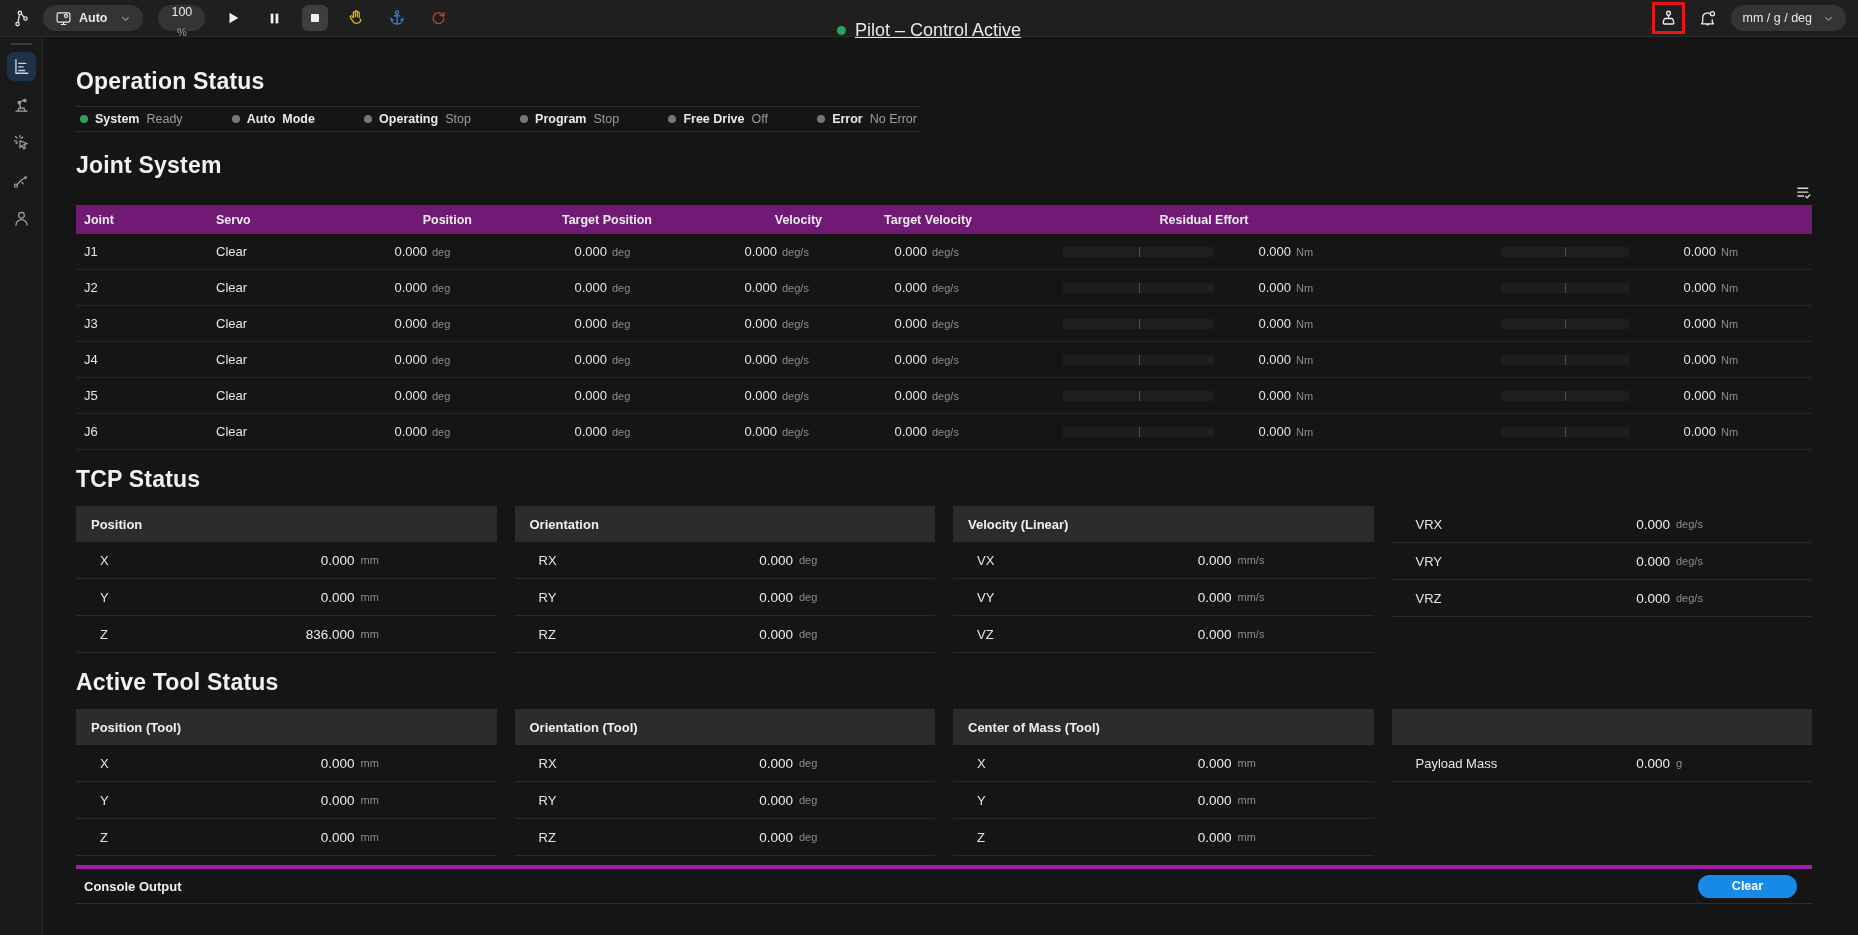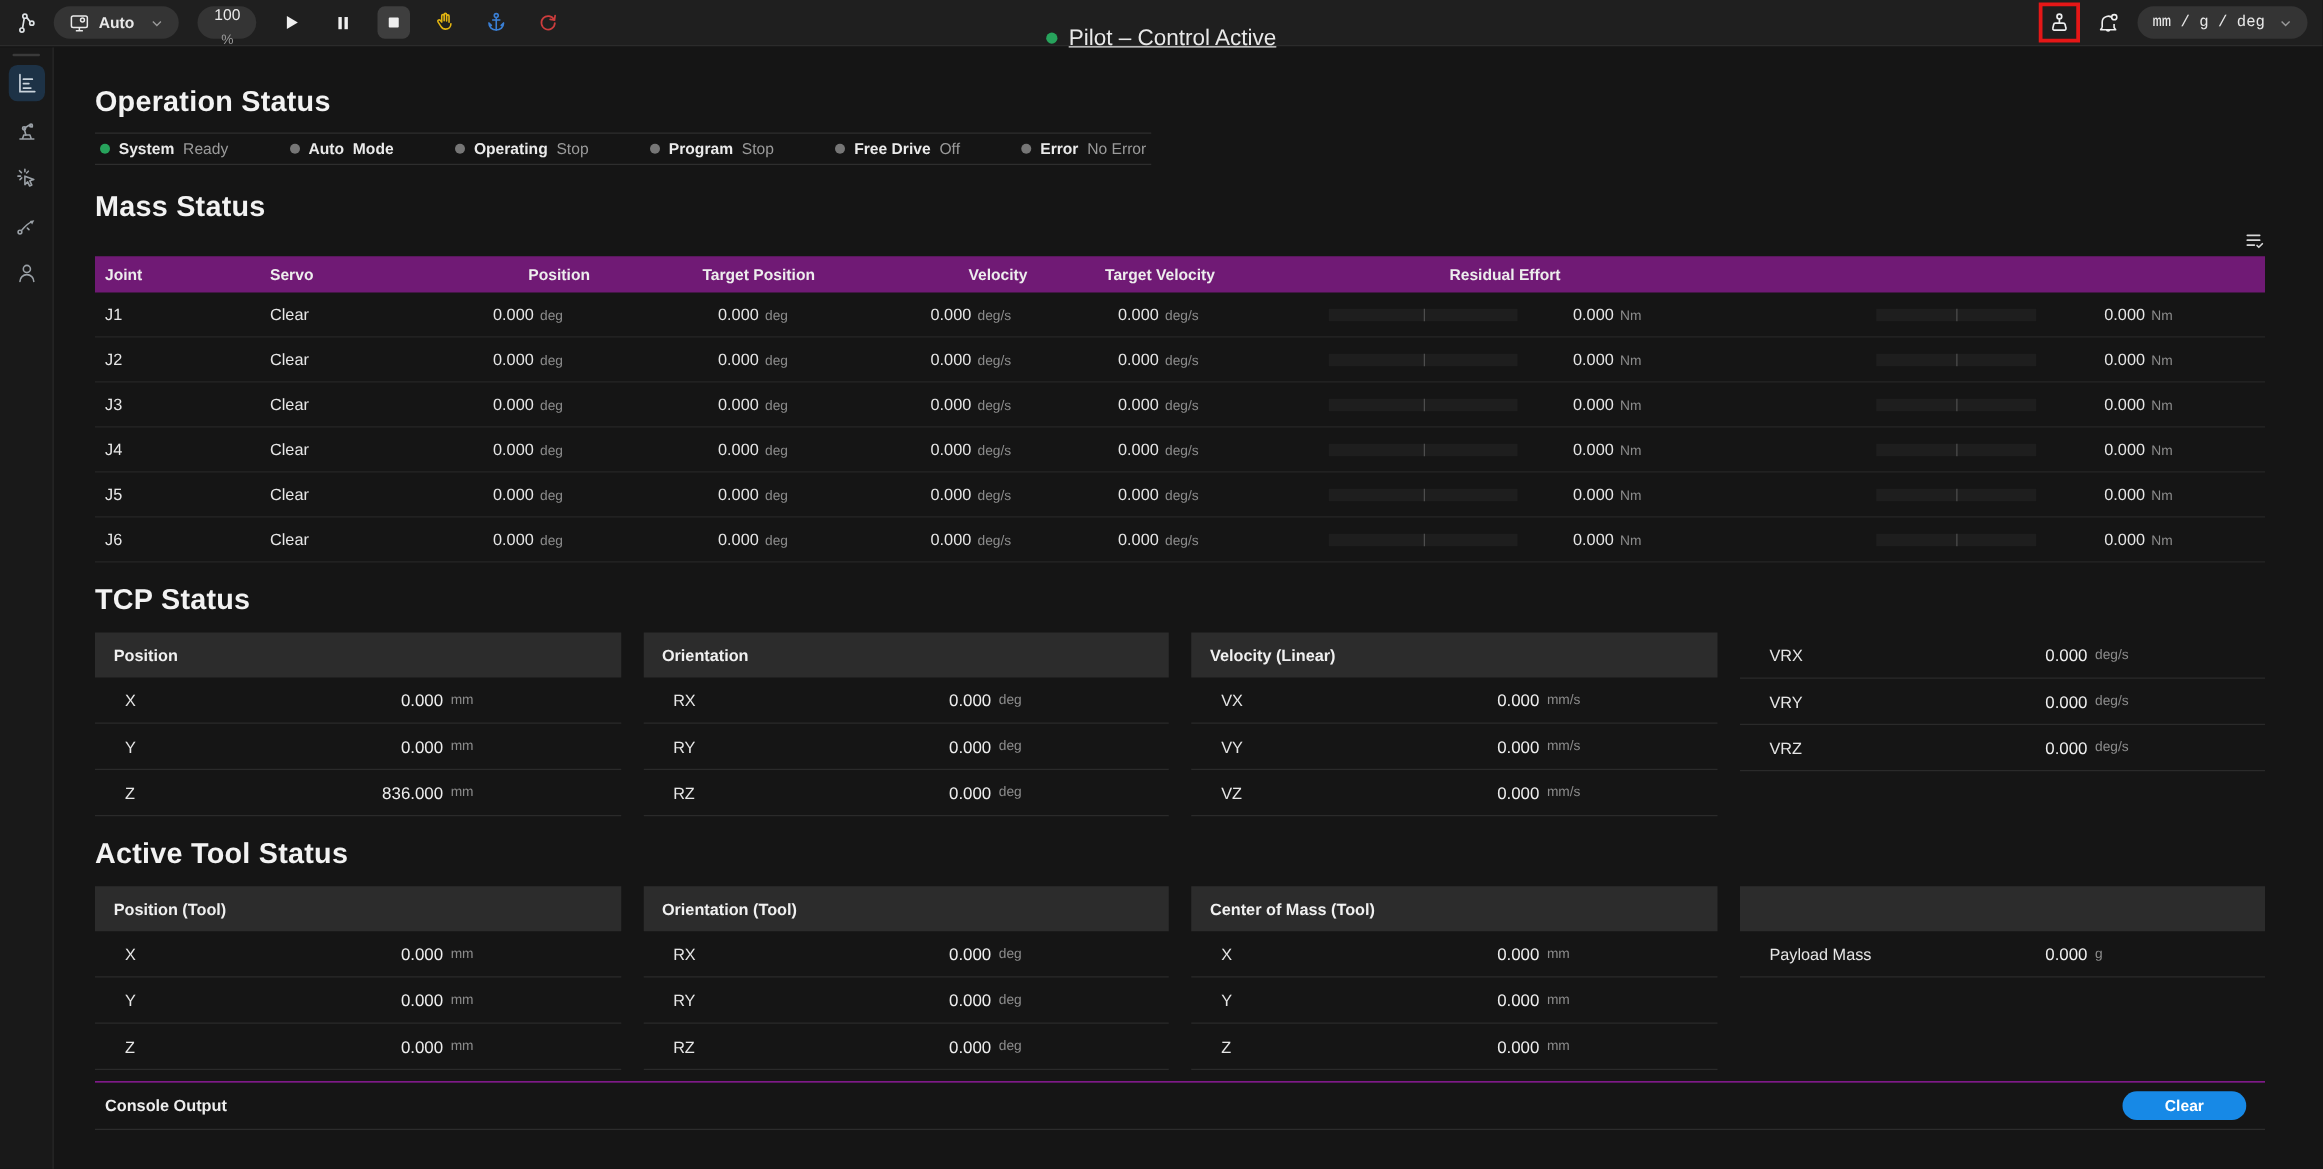--- a/index.html
+++ b/index.html
@@ -14,21 +14,21 @@
   .tb-left { display:flex; align-items:center; gap:15px; }
   .pill { height:26px; background:#343434; border-radius:14px; display:flex; align-items:center;
     gap:7px; padding:0 12px; color:#e9e9e9; font-size:12.5px; cursor:pointer; }
   .pill .muted { color:#9a9a9a; }
   .tb-iconbtn { width:26px; height:26px; display:flex; align-items:center; justify-content:center;
     color:#efefef; cursor:pointer; }
   .tb-iconbtn.selected { background:#3e3e3e; border-radius:6px; }
   .tb-center { position:absolute; left:50%; top:12px; height:37px; transform:translateX(-50%);
     display:flex; align-items:center; gap:9px; color:#e8e8e8; font-size:18px;text-decoration:underline; }
   .dot-green { width:9px; height:9px; border-radius:50%; background:var(--green,#27a35c); }
-  .tb-right { margin-left:auto; display:flex; align-items:center; gap:10px; padding-right:12px;font-family:Liberation Mono, monospace; }
+  .tb-right { margin-left:auto; display:flex; align-items:center; gap:10px; padding-right:12px; }
   .joystick-box { width:33px; height:32px; border:3px solid var(--hl-red,#e51717);
     display:flex; align-items:center; justify-content:center; color:#eceeef; cursor:pointer; }
 
   
   .sidebar { position:absolute; top:38px; left:0; width:43px; height:897px; background:#191919;
     border-right:1px solid #282828; display:flex; flex-direction:column; align-items:center; padding-top:5px; }
   .side-divider { width:22px; height:2px; background:#3a3a3a; border-radius:1px; margin-bottom:7px; }
   .side-item { width:29px; height:29px; border-radius:7px; display:flex; align-items:center;
     justify-content:center; color:#9aa0a6; margin-bottom:9px; cursor:pointer; }
   .side-item.selected { background:var(--nav-sel,#1d3246); color:#c9d3dc; }
@@ -72,21 +72,21 @@
   .h-tool { margin-top:16px; }
   .cards { display:grid; grid-template-columns:repeat(4,1fr); gap:18px; margin-top:13px; }
   .card-header { height:36px; background:#2c2c2c; display:flex; align-items:center; padding-left:15px;
     font-size:13px; font-weight:700; color:#f0f0f0; }
   .card-row { height:37px; border-bottom:1px solid #2a2a2a; display:flex; align-items:center;
     padding:0 88px 0 24px; }
   .card-row .lbl { flex:1; font-size:13px; color:#e6e6e6; font-weight:500; }
   .card-row .val { font-size:13.5px; color:#eeeeee; font-weight:500; }
   .card-row .unit { width:48px; margin-left:6px; }
 
-  .console { margin-top:9px; border-top:1px solid #a21caf; border-bottom:1px solid #2c2c2c;
+  .console { margin-top:9px; border-top:4px solid #a21caf; border-bottom:1px solid #2c2c2c;
     height:39px; display:flex; align-items:center; justify-content:space-between; padding:0 15px 0 8px; }
   .console .ttl { font-size:13px; font-weight:700; color:#eeeeee; }
   .btn-clear { width:99px; height:23px; border:none; border-radius:12px; background:var(--accent,#1789e6);
     color:#ffffff; font-size:12.5px; font-weight:700; cursor:pointer;
     font-family:"Liberation Sans",sans-serif; }
 </style>
 </head>
 <body>
 
 <div class="topbar">
@@ -264,21 +264,21 @@
           <span class="val">Off</span>
         </div>
         <div class="op-item">
           <span class="dot" style="background: rgb(118, 118, 118);"></span>
           <span class="lbl">Error</span>
           <span class="val">No Error</span>
         </div>
       </div>
   </div>
 
-  <h2 class="section h-joint">Mass Status</h2>
+  <h2 class="section h-joint">Joint System</h2>
   <div class="jtools">
     <span class="tool">
       <svg width="17" height="17" viewBox="0 0 24 24" fill="none" stroke="currentColor" stroke-width="1.9" stroke-linecap="round" stroke-linejoin="round">
         <path d="M4 6 h14 M4 11.5 h14 M4 17 h8"></path>
           <polyline points="15,17.5 17,19.5 21,15.5"></polyline>
       </svg>
     </span>
   </div>
   <div>
     <div class="jgrid jhead">

